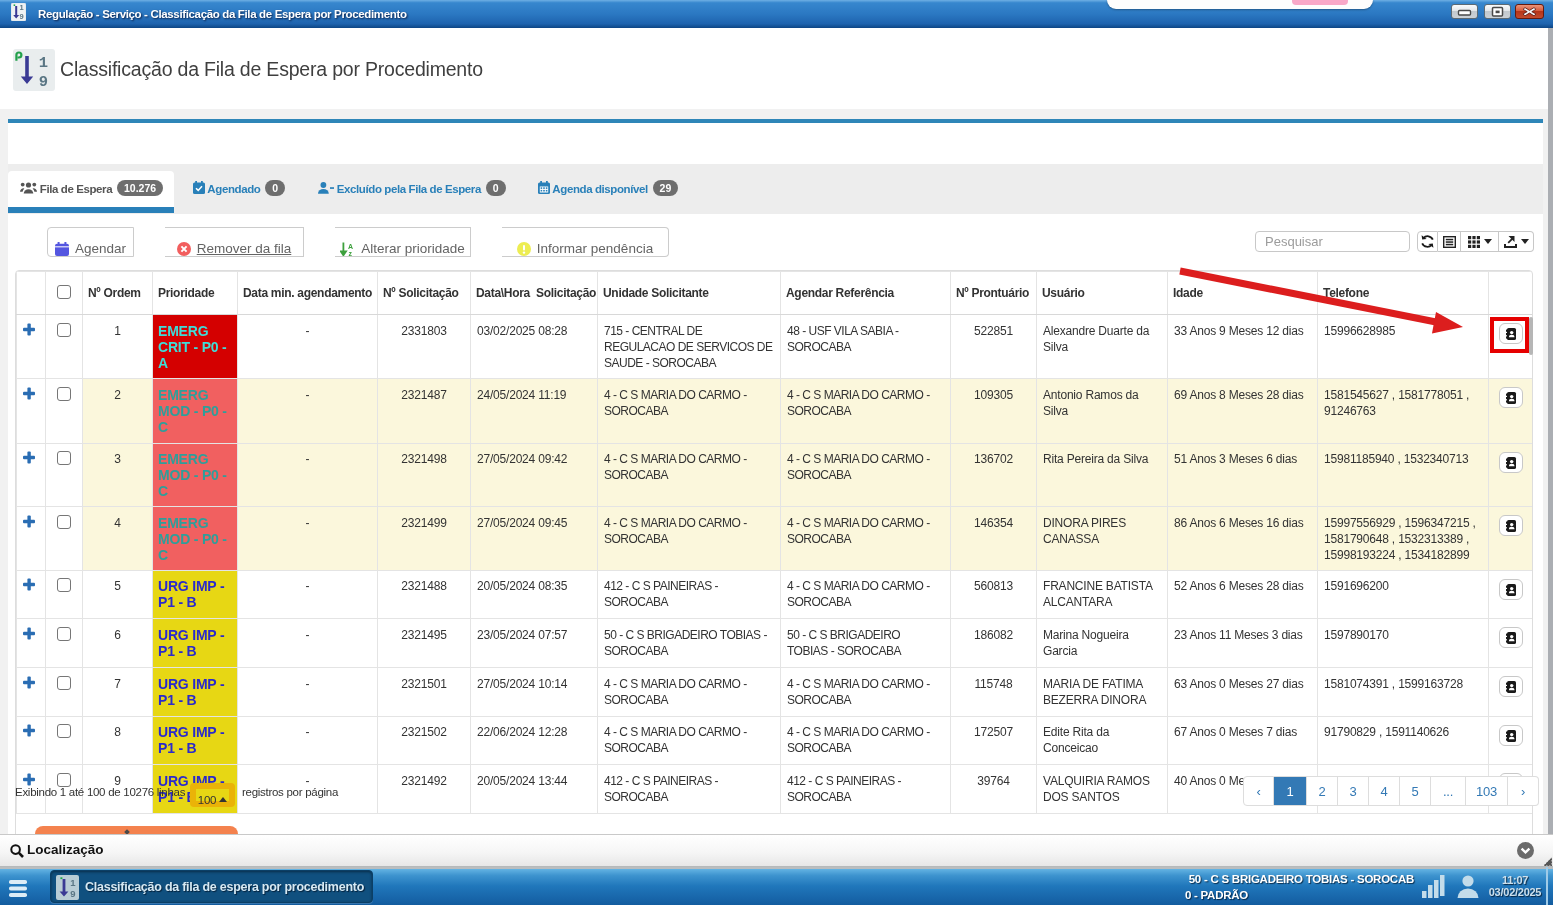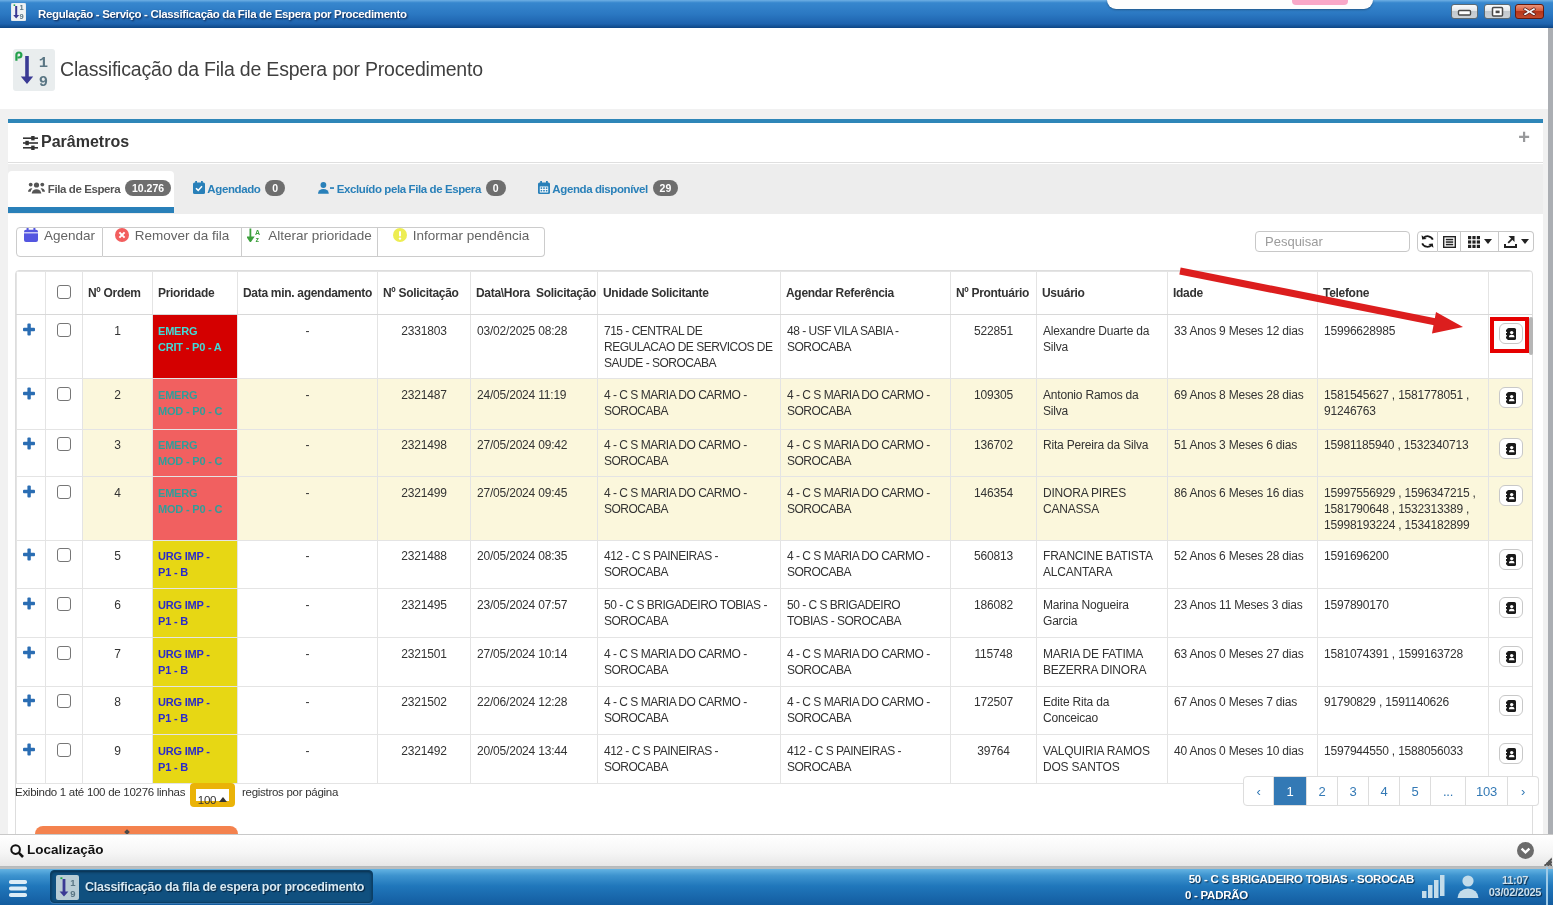--- a/index.html
+++ b/index.html
@@ -35,41 +35,41 @@
 #activetab { position:absolute; left:0; top:7px; width:166px; height:36px; background:#fff; border-radius:4px 4px 0 0; }
 #tabunderline { position:absolute; left:0; top:43px; width:166px; height:6px; background:#2980b9; }
 .tablabel { position:absolute; top:17px; font-size:11.5px; letter-spacing:-0.4px; font-weight:bold; white-space:nowrap; }
 .tabbadge { display:inline-block; background:#6e6e6e; color:#fff; border-radius:9px; font-size:10.5px; letter-spacing:0; font-weight:bold; padding:2px 7px; position:relative; top:-1px; margin-left:2px; }
 .tabblue { color:#2980b9; }
 
 #tabcontent { position:absolute; left:0; top:91px; width:1535px; height:624px; background:#fff; }
 
 
 .btngroup { position:absolute; display:flex; }
-.tbtn { height:30px; background:#fff; border:1px solid #ccc; border-left-width:0; color:#646464; font-size:13.5px; display:flex; align-items:flex-start; justify-content:center; white-space:nowrap; }
+.tbtn { height:30px; background:#fff; border:1px solid #ccc; border-left-width:0; color:#646464; font-size:13.5px; display:flex; align-items:flex-end; justify-content:center; white-space:nowrap;margin-left:31px; }
 .tbtn.first { border-left-width:1px; border-radius:4px 0 0 4px; }
 .tbtn.last { border-radius:0 4px 4px 0; }
 .tbtn .ic { margin-right:6px; display:inline-flex; }
 
 
 #searchbox { position:absolute; left:1247px; top:17px; width:155px; height:21px; border:1px solid #c8c8c8; border-radius:4px; font-size:13px; color:#9b9b9b; padding-left:9px; line-height:19px; background:#fff; }
 .minibtn { height:21px; background:#fff; border:1px solid #c8c8c8; border-left-width:0; display:flex; align-items:center; justify-content:center; }
 .minibtn.first { border-left-width:1px; border-radius:4px 0 0 4px; }
 .minibtn.last { border-radius:0 4px 4px 0; }
 
 
 #tablebox { position:absolute; left:7px; top:56px; width:1518px; height:574px; border:1px solid #ddd; border-radius:4px 4px 0 0; overflow:hidden; background:#fff; }
 table#grid { border-collapse:collapse; table-layout:fixed; width:1517px; font-size:12px; color:#333; }
 #grid td, #grid th { border:1px solid #e4e4e4; vertical-align:top; padding:8px 6px; line-height:16px; overflow:hidden; letter-spacing:-0.2px; }
 #grid th { border-bottom:1px solid #d8d8d8; font-weight:bold; text-align:left; vertical-align:middle; height:43px; padding:0 5px; white-space:nowrap; letter-spacing:-0.3px; }
 #grid tr.warn td { background:#fbf7dc; }
 #grid tr.warn td.wbg { background:#fff; }
 .tc { text-align:center !important; }
 .uc { letter-spacing:-0.5px !important; }
-.prio { font-weight:bold; font-size:11px; padding-left:5px !important; padding-right:5px !important; letter-spacing:0; }
+.prio { font-weight:bold; font-size:14px; padding-left:5px !important; padding-right:5px !important; letter-spacing:0; }
 .prio.red { background:#d40000 !important; color:#3fdcd8; }
 .prio.salmon { background:#f16060 !important; color:#2f9e9a; }
 .prio.yellow { background:#e7d714 !important; color:#2a2acc; }
 .cb { display:inline-block; width:14px; height:14px; border:1.5px solid #767676; border-radius:3px; background:#fff; }
 .contactbtn { display:inline-block; width:24px; height:21px; border:1px solid #c8c8c8; border-radius:6px; background:#fff; position:relative; }
 
 #grid tr.p77 td { padding-top:7px; padding-bottom:7px; }
 #grid tr.p87 td { padding-top:8px; padding-bottom:7px; }
 #grid tr.p78 td { padding-top:7px; padding-bottom:8px; }
 
@@ -140,38 +140,24 @@
         <path d="M12.2 7 L12.2 27.5 L7.8 27.5 L14 35 L20.2 27.5 L15.8 27.5 L15.8 7 Z" fill="#3a3a94"></path>
         <path d="M3.4 11.8 L3.4 6 a2.5 2.5 0 1 1 2.5 2.5 l-1.2 0" stroke="#23a04b" stroke-width="2.2" fill="none"></path>
         <text x="30.5" y="18" font-size="15.5" font-weight="bold" fill="#5a7684" text-anchor="middle" font-family="Liberation Mono, monospace">1</text>
         <text x="30.5" y="37" font-size="15.5" font-weight="bold" fill="#5a7684" text-anchor="middle" font-family="Liberation Mono, monospace">9</text>
       </svg>
     </div>
     <div id="h1">Classificação da Fila de Espera por Procedimento</div>
   </div>
 
   <div id="panel">
-    <div id="panelhead">
-      <svg style="position:absolute;left:15px;top:13px" width="15" height="14" viewBox="0 0 15 14">
-        <g stroke="#333" stroke-width="1.6">
-          <line x1="0" y1="2.2" x2="15" y2="2.2"></line>
-            <line x1="0" y1="7" x2="15" y2="7"></line>
-            <line x1="0" y1="11.8" x2="15" y2="11.8"></line>
-        </g>
-        <rect x="8.2" y="0" width="3.4" height="4.4" fill="#333"></rect>
-        <rect x="2.4" y="4.8" width="3.4" height="4.4" fill="#333"></rect>
-        <rect x="8.2" y="9.6" width="3.4" height="4.4" fill="#333"></rect>
-      </svg>
-      <div class="ptitle">Parâmetros</div>
-      <div class="plus">+</div>
-    </div>
     <div id="tabstrip">
       <div id="activetab"></div>
       <div id="tabunderline"></div>
-      <div class="tablabel" style="left:20px; color:#555;">
+      <div class="tablabel" style="left:12px; color:#555;">
         <svg width="17" height="12" viewBox="0 0 17 12" style="vertical-align:-1px">
             <g fill="#555">
           <circle cx="8.5" cy="3" r="2.6"></circle>
               <path d="M3.7 11.5 a4.8 4.3 0 0 1 9.6 0 Z"></path>
           <circle cx="2.7" cy="2.6" r="1.9"></circle>
               <path d="M0 9.8 a3.4 3.6 0 0 1 4.4 -3.4 a6.2 6 0 0 0 -1.8 3.4 Z"></path>
           <circle cx="14.3" cy="2.6" r="1.9"></circle>
               <path d="M17 9.8 a3.4 3.6 0 0 0 -4.4 -3.4 a6.2 6 0 0 1 1.8 3.4 Z"></path>
         </g>
           </svg>
@@ -224,21 +210,21 @@
           <svg width="14" height="14" viewBox="0 0 14 14">
                 <g fill="#5456e0">
             <rect x="0" y="1.8" width="14" height="12.2" rx="2"></rect>
             <rect x="2.6" y="0" width="2" height="3.6"></rect>
                   <rect x="9.4" y="0" width="2" height="3.6"></rect>
             <rect x="1.2" y="4.6" width="11.6" height="0.01" fill="#fff"></rect>
           </g>
                 <rect x="0" y="4.2" width="14" height="1.2" fill="#fff" opacity="0.85"></rect>
               </svg>
         </span>Agendar</div>
-        <div class="tbtn" style="width:139px;"><span class="ic">
+        <div class="tbtn" style="width:139px;text-decoration:underline;"><span class="ic">
           <svg width="14" height="14" viewBox="0 0 14 14">
             <circle cx="7" cy="7" r="7" fill="#f25e5e"></circle>
             <path d="M4.4 4.4 L9.6 9.6 M9.6 4.4 L4.4 9.6" stroke="#fff" stroke-width="2"></path>
           </svg>
         </span>Remover da fila</div>
         <div class="tbtn" style="width:136px;"><span class="ic">
           <svg width="15" height="14" viewBox="0 0 15 14">
             <path d="M3.4 0.5 L3.4 10 M3.4 13.2 L0.8 9.4 L6 9.4 Z" stroke="#3da03d" stroke-width="1.8" fill="#3da03d"></path>
             <text x="8" y="6.5" font-size="7" font-weight="bold" fill="#3da03d" font-family="Liberation Sans">A</text>
             <text x="8.5" y="14" font-size="7" font-weight="bold" fill="#3da03d" font-family="Liberation Sans">z</text>

